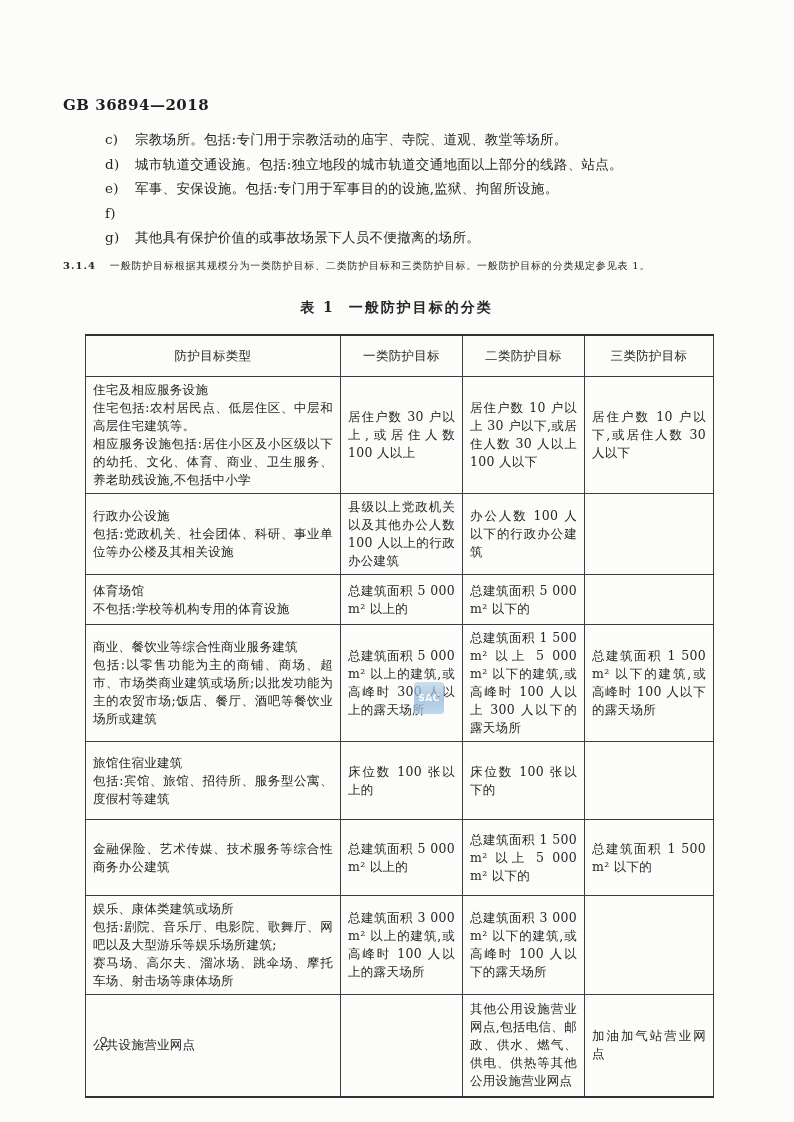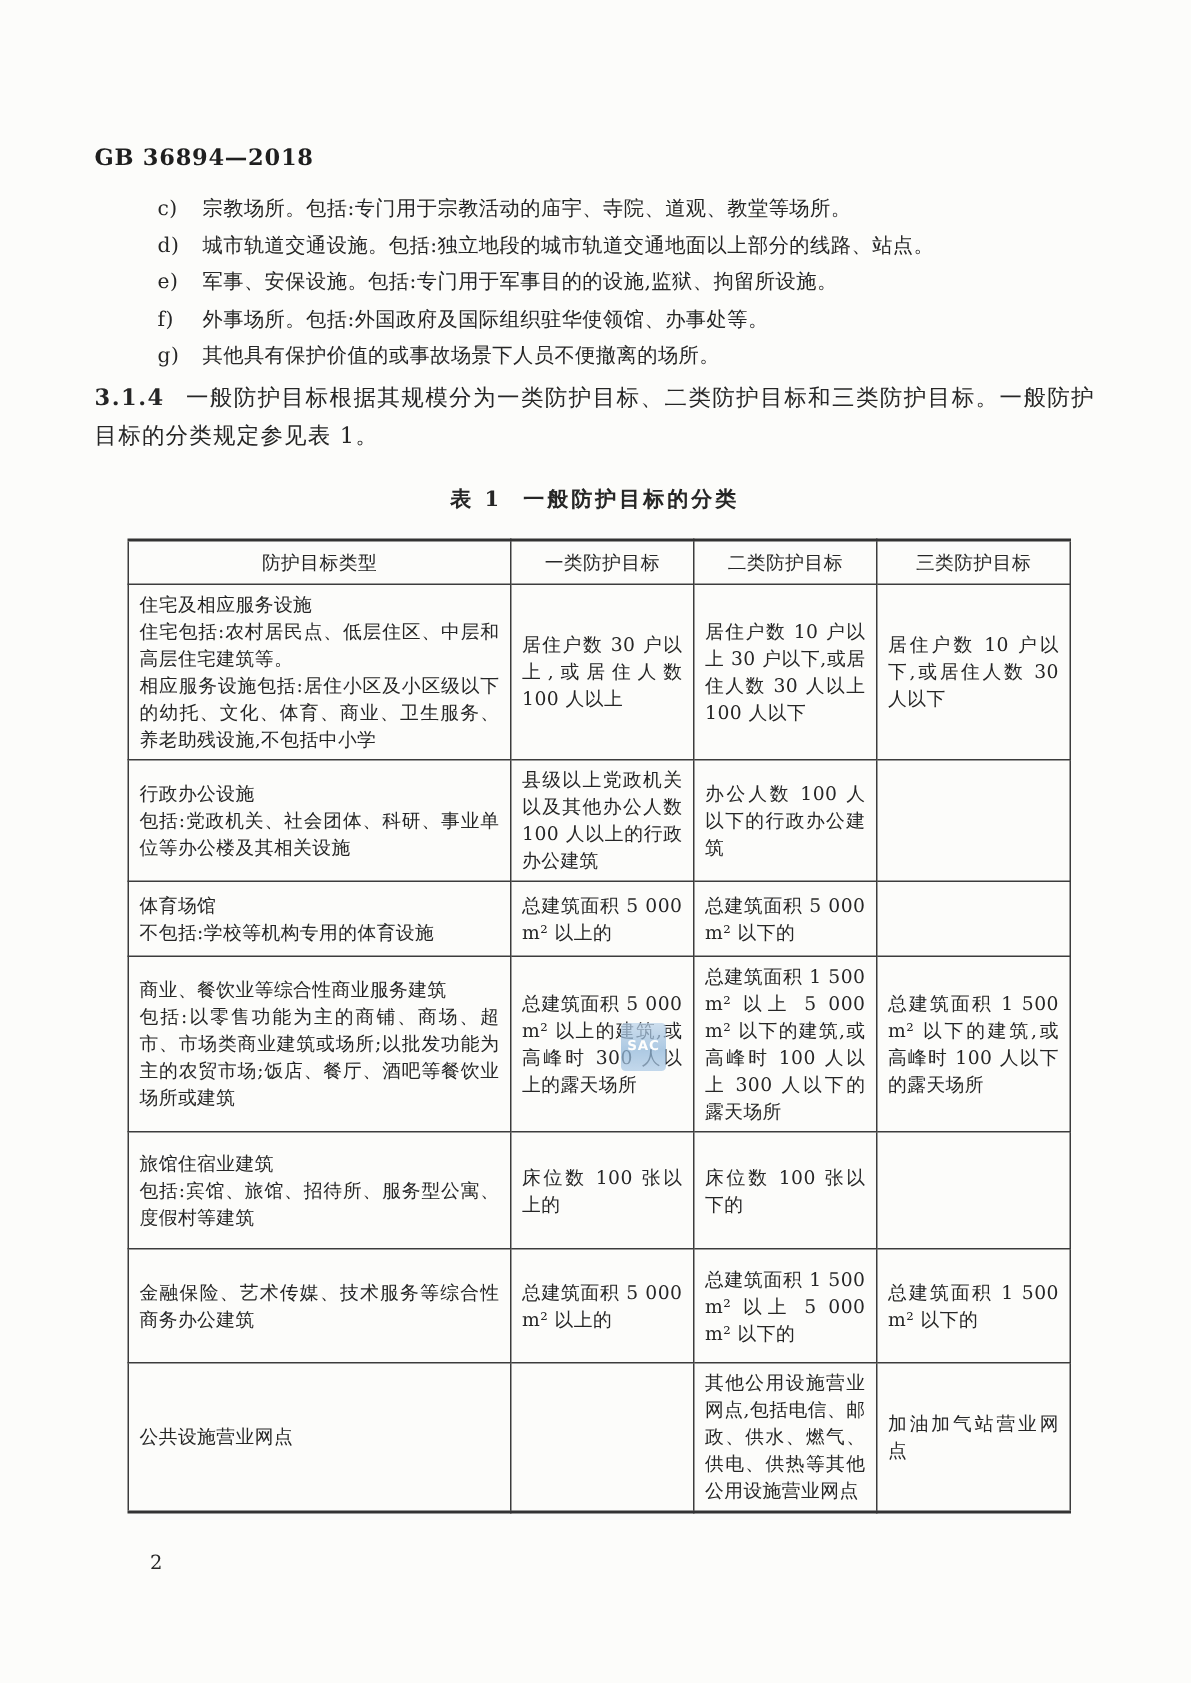--- a/index.html
+++ b/index.html
@@ -26,21 +26,21 @@
     font-size:13.5px;
     line-height:24.5px;
     letter-spacing:0.3px;
   }
   .list-marker {
     flex:0 0 30px;
     margin-left:42px;
   }
   .clause {
     margin:3px 0 0 0;
-    font-size:15px;
+    font-size:10px;
     line-height:25px;
     letter-spacing:0.8px;
     text-align:justify;
   }
   .clause-num { font-weight:bold; margin-right:14px; letter-spacing:1px; }
   .table-title {
     margin-top:21px;
     text-align:center;
     font-size:14px;
     font-weight:bold;
@@ -59,21 +59,21 @@
   }
   .gb-table th, .gb-table td {
     border:1px solid #3c3c3c;
     padding:4px 7px;
     vertical-align:middle;
     line-height:18px;
     font-weight:normal;
     letter-spacing:0.3px;
     overflow:hidden;
   }
-  .gb-table thead tr { height:30px; }
+  .gb-table thead tr { height:42px; }
   .gb-table th { text-align:center; }
   .col-type  { width:255px; }
   .col-c1    { width:122px; }
   .col-c2    { width:122px; }
   .col-c3    { width:129px; }
   td.cell-type { white-space:pre-line; text-align:justify; }
   td.cell-val  { text-align:justify; }
   tbody tr:nth-child(1){ height:116px; }
   tbody tr:nth-child(2){ height:80px; }
   tbody tr:nth-child(3){ height:50px; }
@@ -116,21 +116,20 @@
     <div class="list-row">
       <span class="list-marker">d)</span>
       <span class="list-text">城市轨道交通设施。包括:独立地段的城市轨道交通地面以上部分的线路、站点。</span>
     </div>
     <div class="list-row">
       <span class="list-marker">e)</span>
       <span class="list-text">军事、安保设施。包括:专门用于军事目的的设施,监狱、拘留所设施。</span>
     </div>
     <div class="list-row">
       <span class="list-marker">f)</span>
-      <span class="list-text">外事场所。包括:外国政府及国际组织驻华使领馆、办事处等。</span>
     </div>
     <div class="list-row">
       <span class="list-marker">g)</span>
       <span class="list-text">其他具有保护价值的或事故场景下人员不便撤离的场所。</span>
     </div>
   </div>
 
   <p class="clause">
     <span class="clause-num">3.1.4</span><span>一般防护目标根据其规模分为一类防护目标、二类防护目标和三类防护目标。一般防护目标的分类规定参见表 1。</span>
   </p>
@@ -191,20 +190,28 @@
         <td class="cell-val">床位数 100 张以下的</td>
         <td class="cell-val"></td>
       </tr>
       <tr>
         <td class="cell-type">金融保险、艺术传媒、技术服务等综合性商务办公建筑</td>
         <td class="cell-val">总建筑面积 5 000 m² 以上的</td>
         <td class="cell-val">总建筑面积 1 500 m² 以上 5 000 m² 以下的</td>
         <td class="cell-val">总建筑面积 1 500 m² 以下的</td>
       </tr>
       <tr>
+        <td class="cell-type">娱乐、康体类建筑或场所
+包括:剧院、音乐厅、电影院、歌舞厅、网吧以及大型游乐等娱乐场所建筑;
+赛马场、高尔夫、溜冰场、跳伞场、摩托车场、射击场等康体场所</td>
+        <td class="cell-val">总建筑面积 3 000 m² 以上的建筑,或高峰时 100 人以上的露天场所</td>
+        <td class="cell-val">总建筑面积 3 000 m² 以下的建筑,或高峰时 100 人以下的露天场所</td>
+        <td class="cell-val"></td>
+      </tr>
+      <tr>
         <td class="cell-type">公共设施营业网点</td>
         <td class="cell-val"></td>
         <td class="cell-val">其他公用设施营业网点,包括电信、邮政、供水、燃气、供电、供热等其他公用设施营业网点</td>
         <td class="cell-val">加油加气站营业网点</td>
       </tr>
     </tbody>
   </table>
 
   <div class="watermark">SAC</div>
 

